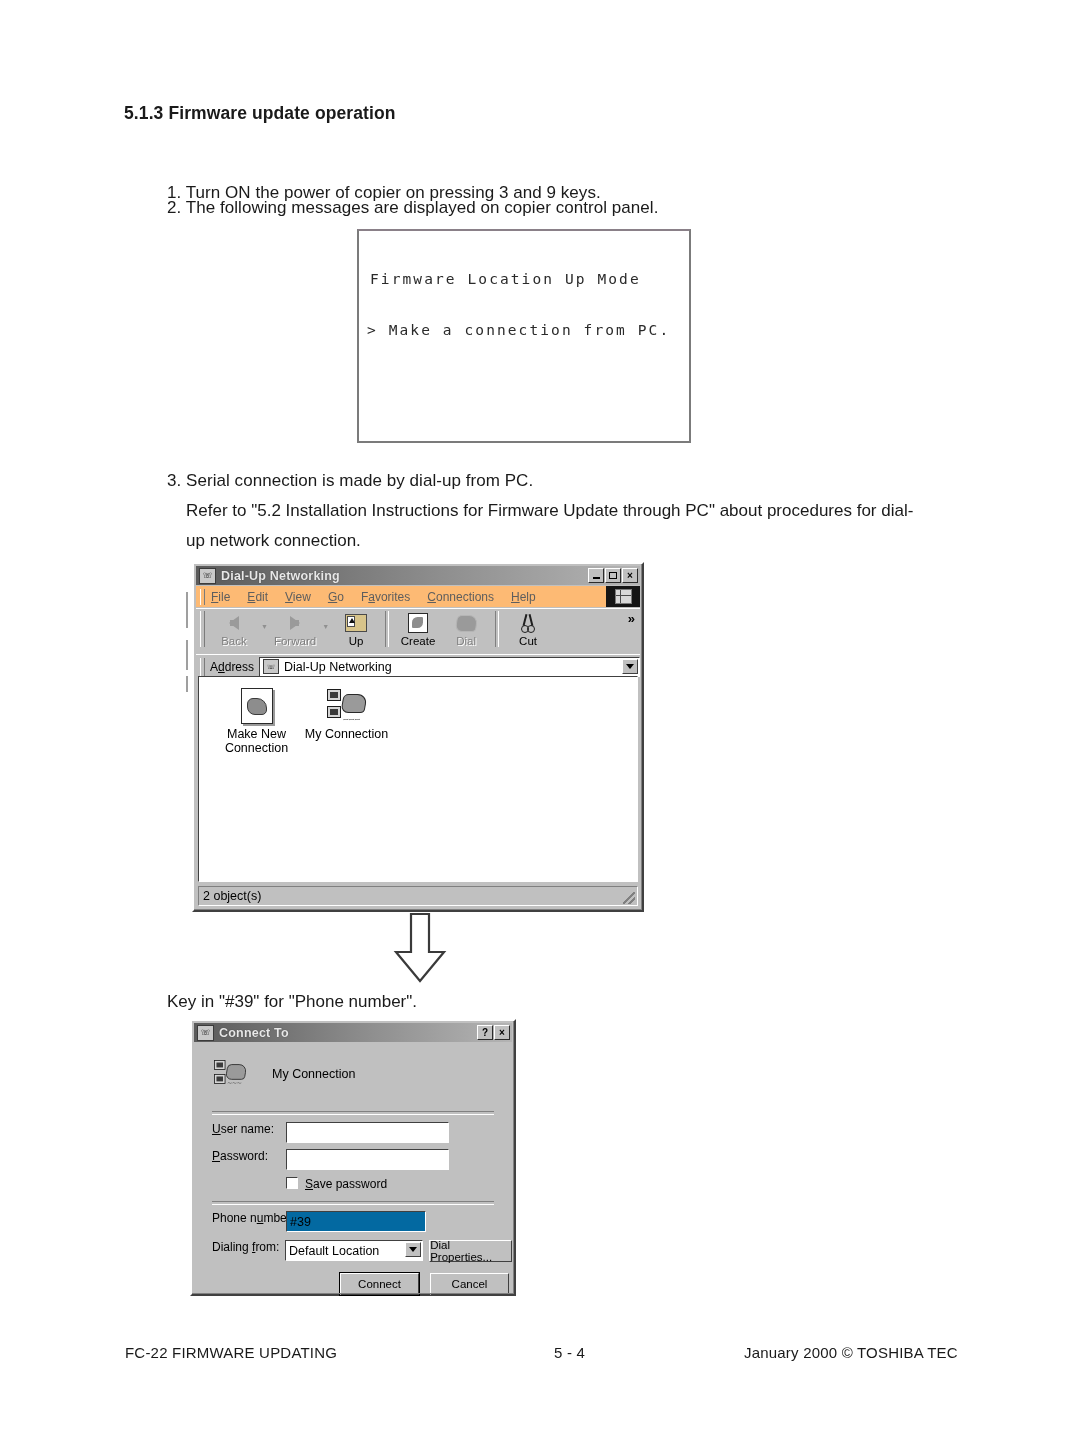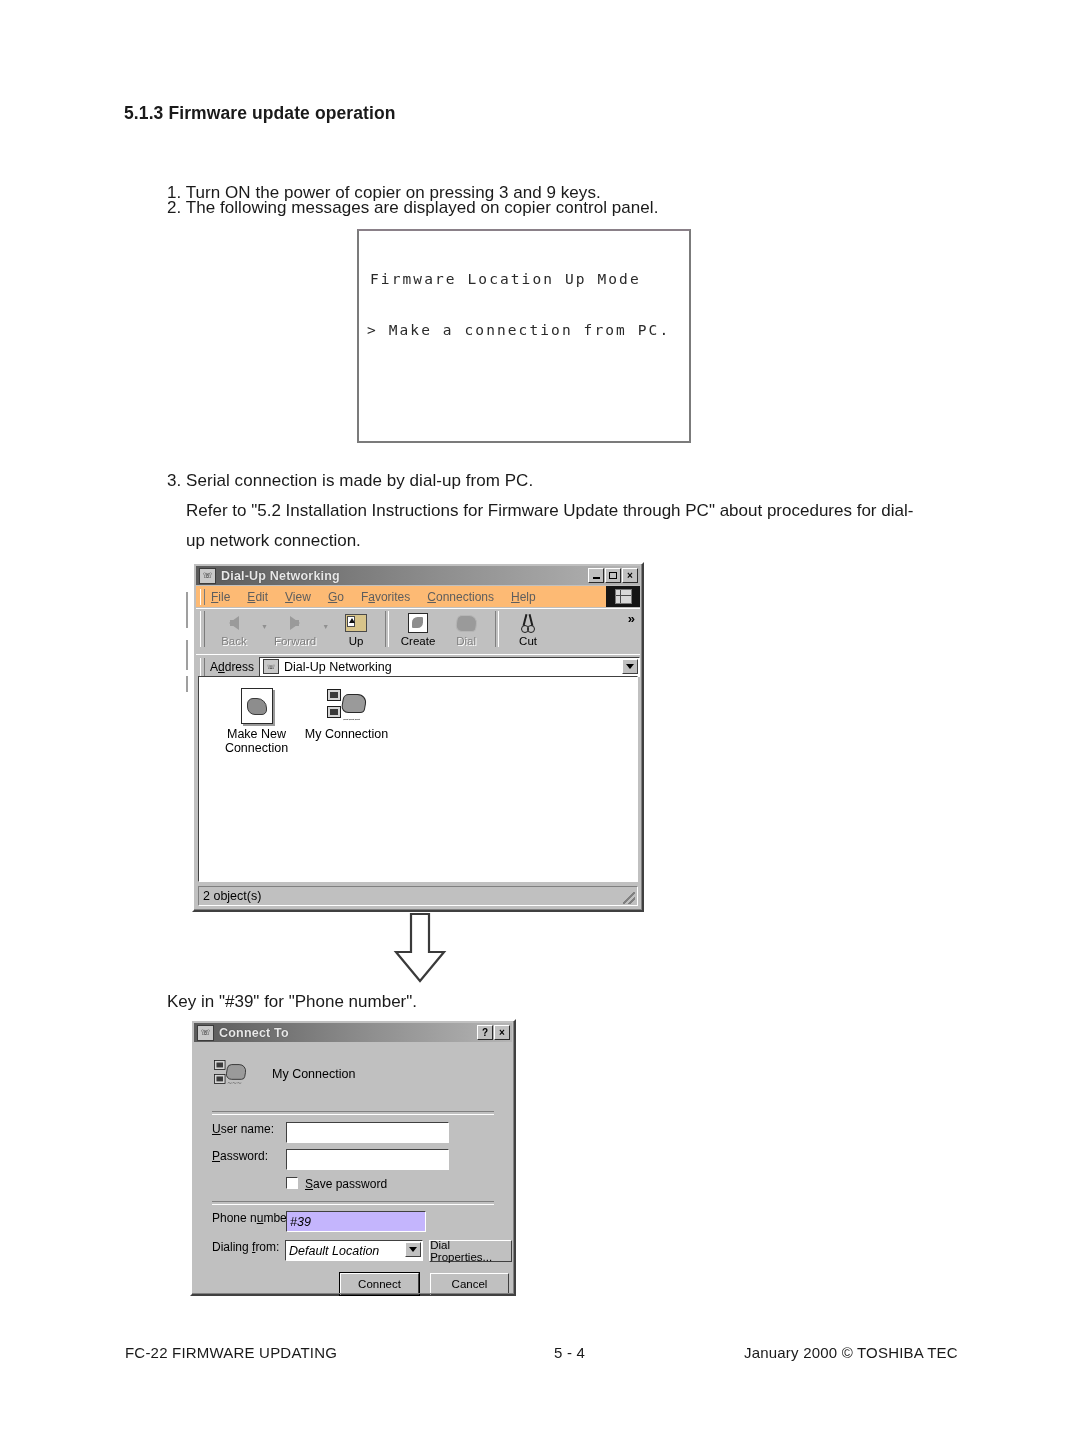--- a/index.html
+++ b/index.html
@@ -452,21 +452,21 @@
     border-top: 1.5px solid #404040;
     border-left: 1.5px solid #404040;
     border-right: 1.5px solid #ffffff;
     border-bottom: 1.5px solid #ffffff;
     box-sizing: border-box;
     font-size: 12.5px;
     display: flex; align-items: center;
     padding-left: 3px;
     color: #000;
   }
-  .dlg-input.gray { background: #c4b5fd; font-style: italic; }
+  .dlg-input.gray { background: #0369a1; }
   .dlg-btn {
     background: #c0c0c0;
     border-top: 1.5px solid #ffffff;
     border-left: 1.5px solid #ffffff;
     border-right: 1.5px solid #404040;
     border-bottom: 1.5px solid #404040;
     box-sizing: border-box;
     display: flex; align-items: center; justify-content: center;
     font-size: 11.5px; color: #000;
   }
@@ -710,21 +710,21 @@
 
     <div class="sep-line" style="position:absolute; left:20px; right:20px; top:180px;"></div>
 
     <div class="dlg-row" style="position:absolute; left:20px; top:190px; width:286px;">
       <span class="dlg-label" style="width:74px;">Phone n<u>u</u>mber:</span>
       <span class="dlg-input gray" style="width:140px; height:21px;">#39</span>
     </div>
 
     <div class="dlg-row" style="position:absolute; left:20px; top:219px; width:300px;">
       <span class="dlg-label" style="width:74px;">Dialing <u>f</u>rom:</span>
-      <span class="dlg-input" style="width:140px; height:21px; position:relative;font-style:italic;">
+      <span class="dlg-input" style="width:140px; height:21px; position:relative;">
         <span>Default Location</span>
         <span class="addr-drop">
           <span class="caret-dn"></span>
         </span>
       </span>
       <span class="dlg-btn" style="width:84px; height:22px; margin-left:6px;">Dial Properties...</span>
     </div>
 
     <div class="dlg-btn default" style="position:absolute; left:148px; top:252px; width:79px; height:22px;">Connect</div>
     <div class="dlg-btn" style="position:absolute; left:238px; top:252px; width:79px; height:22px;">Cancel</div>

